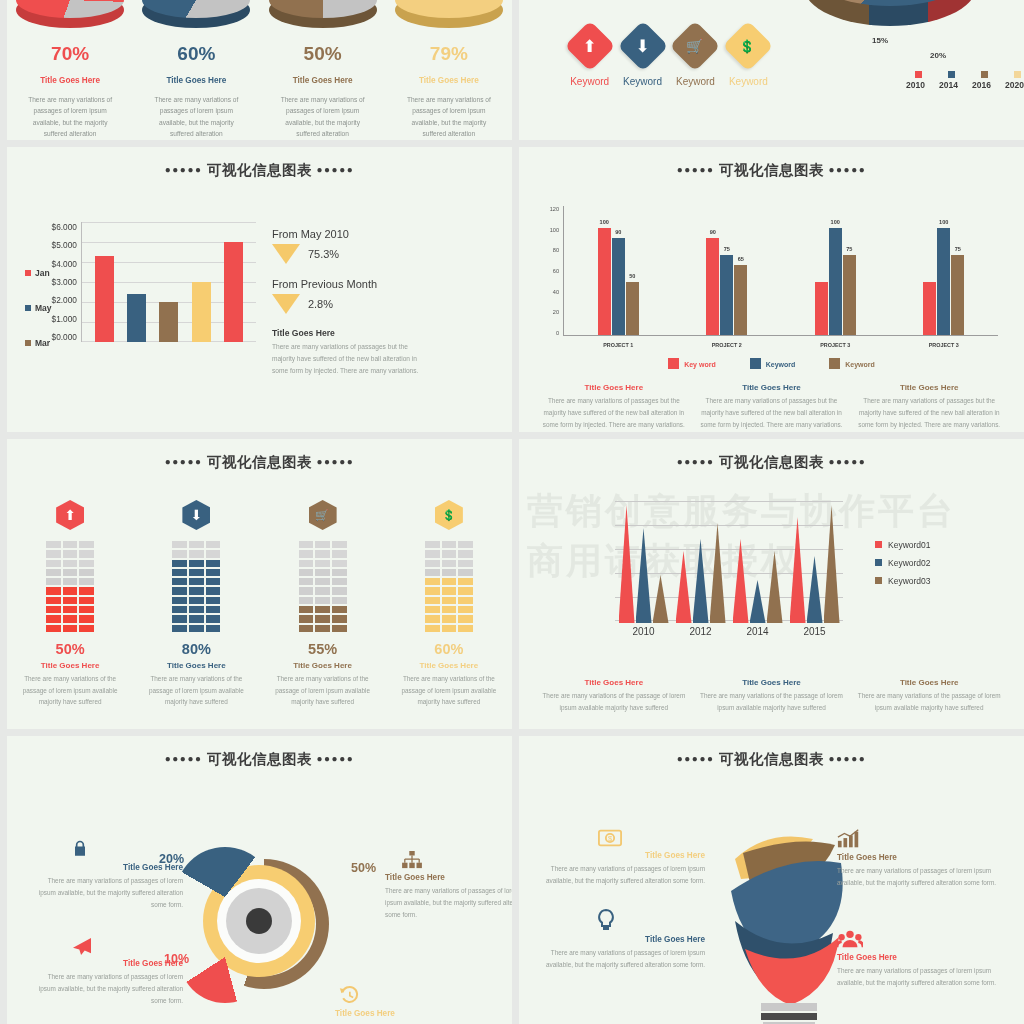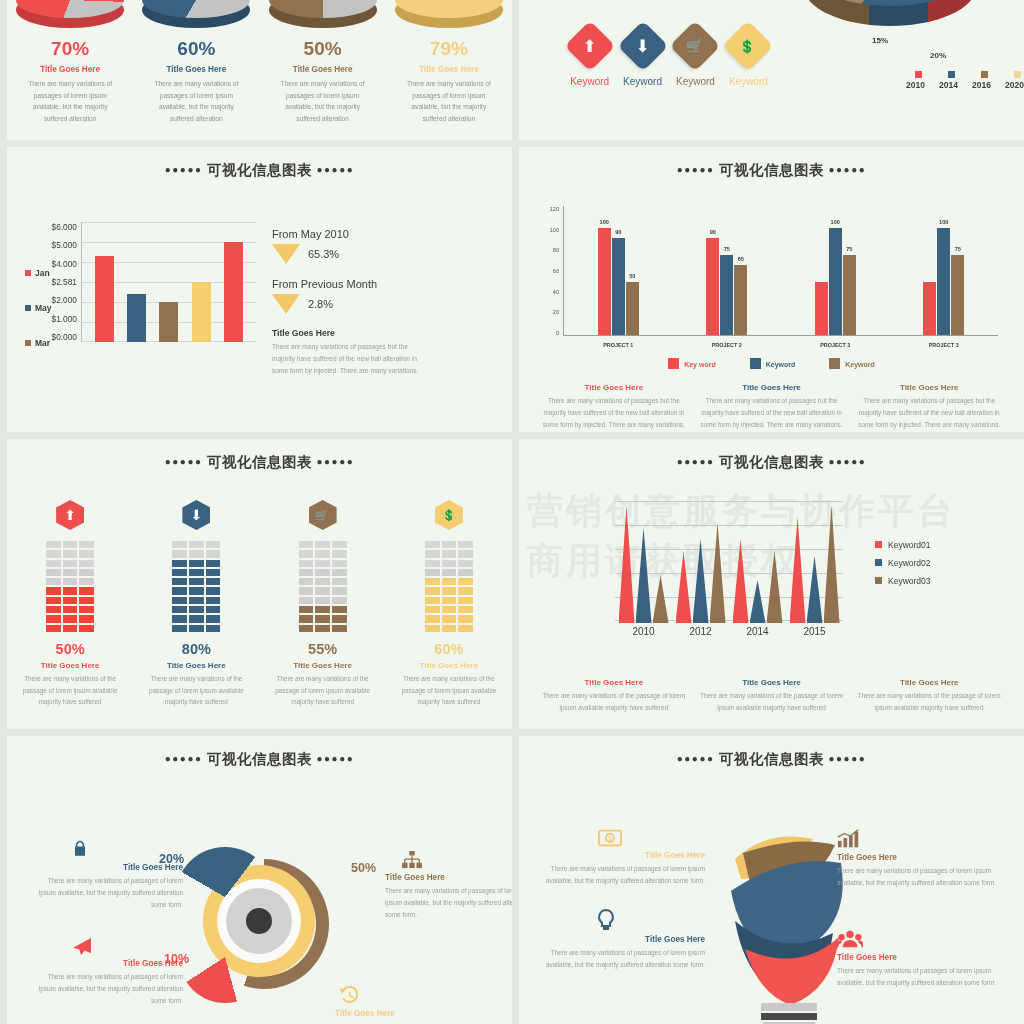--- a/index.html
+++ b/index.html
@@ -38,21 +38,21 @@
   .wm {
     position: absolute; pointer-events: none;
     color: #e3e8e1; font-weight: bold; user-select: none;
   }
   .wm-logo { font-size: 86px; left: 175px; top: 455px; letter-spacing: 6px;}
   .wm-txt1 { font-size: 36px; left: 520px; top: 470px; letter-spacing: 3px;}
   .wm-txt2 { font-size: 36px; left: 520px; top: 520px; letter-spacing: 3px;}
 
   
   .pies { display: flex; height: 100%; }
-  .pie-col { flex: 1; display: flex; flex-direction: column; align-items: center; }
+  .pie-col { flex: 1; display: flex; flex-direction: column; align-items: center; justify-content: space-between; }
   .pie3d {
     width: 108px; height: 46px; margin-top: -18px;
     position: relative;
   }
   .pie3d .base {
     position: absolute; left: 0; top: 10px; width: 108px; height: 36px;
     border-radius: 50%;
   }
   .pie3d .top {
     position: absolute; left: 0; top: 0px; width: 108px; height: 36px;
@@ -283,21 +283,21 @@
     <div class="r2l-body">
       <div class="legend-v">
         <div><i class="bg-red"></i><span>Jan</span></div>
         <div><i class="bg-blue"></i><span>May</span></div>
         <div><i class="bg-brown"></i><span>Mar</span></div>
       </div>
       <div class="axis-y">
         <span>$6.000</span>
         <span>$5.000</span>
         <span>$4.000</span>
-        <span>$2.581</span>
+        <span>$3.000</span>
         <span>$2.000</span>
         <span>$1.000</span>
         <span>$0.000</span>
       </div>
       <div class="plot">
         <div class="gl" style="top:0"></div>
           <div class="gl" style="top:20px"></div>
         <div class="gl" style="top:40px"></div>
           <div class="gl" style="top:60px"></div>
         <div class="gl" style="top:80px"></div>
@@ -308,21 +308,21 @@
           <div class="b bg-blue" style="height:48px"></div>
           <div class="b bg-brown" style="height:40px"></div>
           <div class="b bg-yellow" style="height:60px"></div>
           <div class="b bg-red" style="height:100px"></div>
         </div>
       </div>
       <div class="r2l-side">
         <div class="side-h">From May 2010</div>
         <div class="tri-row">
           <div class="tri"></div>
-          <div class="tri-val">65.3%</div>
+          <div class="tri-val">75.3%</div>
         </div>
         <div class="side-h">From Previous Month</div>
         <div class="tri-row">
           <div class="tri"></div>
           <div class="tri-val">2.8%</div>
         </div>
         <div class="side-t">Title Goes Here</div>
         <div class="side-b">There are many variations of passages but the majority have  suffered of the new ball alteration in some form by injected. There are many variations.</div>
       </div>
     </div>

